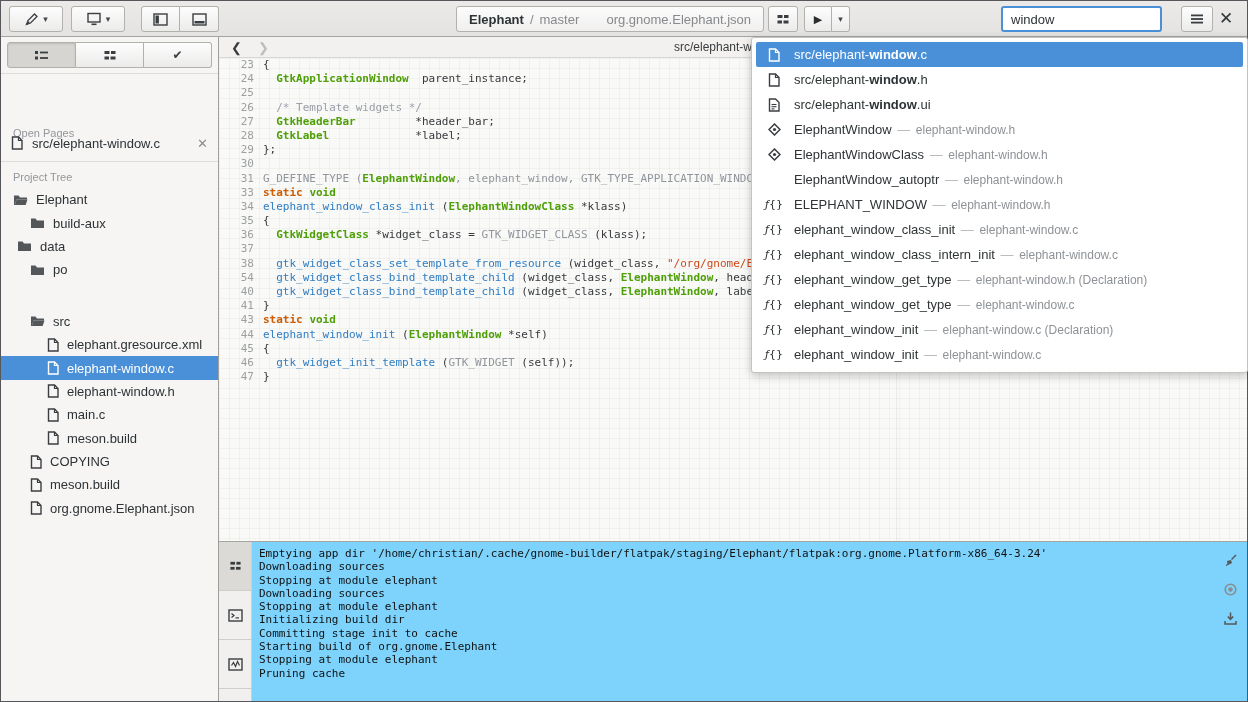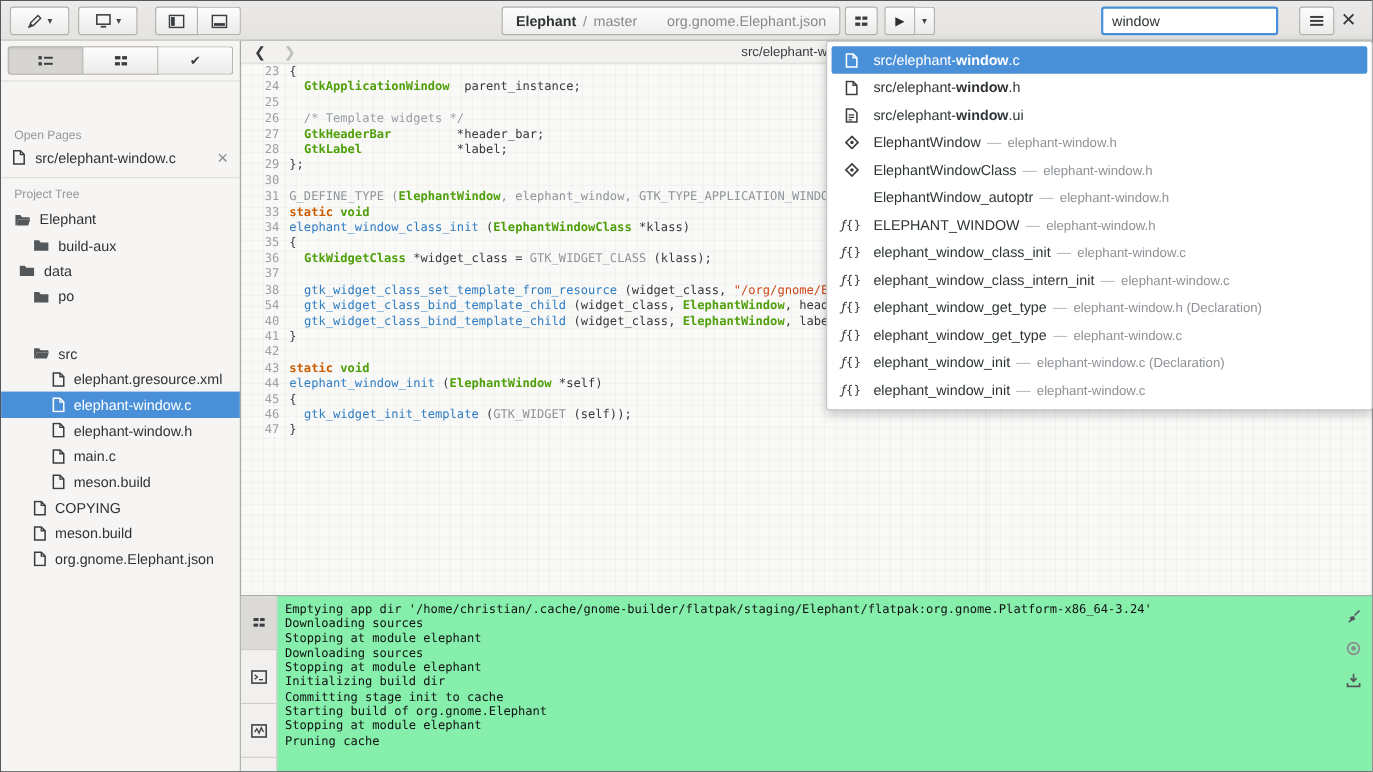--- a/index.html
+++ b/index.html
@@ -89,21 +89,21 @@
              font-size:13px; color:#2e3436; }
   .pop-row .pic { width:16px; flex:none; display:flex; justify-content:center; }
   .pop-row.selected { background:#4a90d9; color:#fff; }
   .pop-row.selected svg path, .pop-row.selected svg line { stroke:#fff; }
   .pop-row b { font-weight:bold; }
   .pop-row .dash { color:#b2b5b7; margin:0 2px; }
   .pop-row .loc { color:#8e9296; font-size:12px; }
   .fglyph { font-size:11px; color:#2e3436; font-family:"DejaVu Sans",sans-serif; }
 
   
-  .bottom-panel { position:absolute; left:218px; top:540px; right:0; bottom:0; background:#86efac;
+  .bottom-panel { position:absolute; left:218px; top:540px; right:0; bottom:0; background:#7dd3fc;
                   border-top:1px solid #a5a5a2; }
   .panel-tabs { position:absolute; left:0; top:0; width:33px; bottom:0; background:#f1f0ef;
                 border-right:1px solid #cfcecb; }
   .ptab { height:49px; display:flex; align-items:center; justify-content:center;
           border-bottom:1px solid #cfcecb; }
   .ptab.active { background:#dbdad7; }
   .log { position:absolute; left:40px; top:5px; right:40px; bottom:0;
          font-family:"DejaVu Sans Mono","Liberation Mono",monospace; font-size:11px;
          line-height:13.3px; color:#111; }
   .panel-actions { position:absolute; right:4px; top:10px; width:26px; display:flex;
@@ -213,21 +213,21 @@
               <rect x="7.5" y="7.5" width="5" height="3" fill="#3b3e41"></rect>
             </svg>
         </span>
       </div>
       <div class="tgl">
         <span class="icn" style="font-size:12px;color:#3b3e41;">✔</span>
       </div>
     </div>
     <div class="side-sep-row"></div>
 
-    <div class="section-label" style="top:80px;">Open Pages</div>
+    <div class="section-label" style="top:90px;">Open Pages</div>
     <div class="open-page-row">
       <span class="icn">
         <svg width="12" height="14" viewBox="0 0 12 14">
             <path d="M1.5 1h6l3.5 3.5V13h-9.5z" fill="none" stroke="#3b3e41" stroke-width="1.4"></path>
             <path d="M7.5 1v3.5H11" fill="none" stroke="#3b3e41" stroke-width="1.2"></path>
           </svg>
       </span>
       <span>src/elephant-window.c</span>
       <span class="close-x">✕</span>
     </div>
@@ -426,24 +426,20 @@
           <span class="ln">54</span>
           <span class="code-text"><span class="sp">  </span><span class="sf">gtk_widget_class_bind_template_child</span><span class="sp"> (widget_class, </span><span class="st">ElephantWindow</span><span class="sp">, header_bar);</span></span>
         </div>
         <div class="code-line">
           <span class="ln">40</span>
           <span class="code-text"><span class="sp">  </span><span class="sf">gtk_widget_class_bind_template_child</span><span class="sp"> (widget_class, </span><span class="st">ElephantWindow</span><span class="sp">, label);</span></span>
         </div>
         <div class="code-line">
           <span class="ln">41</span>
           <span class="code-text"><span class="sp">}</span></span>
-        </div>
-        <div class="code-line">
-          <span class="ln">42</span>
-          <span class="code-text"></span>
         </div>
         <div class="code-line">
           <span class="ln">43</span>
           <span class="code-text"><span class="sk">static</span><span class="sp"> </span><span class="st">void</span></span>
         </div>
         <div class="code-line">
           <span class="ln">44</span>
           <span class="code-text"><span class="sf">elephant_window_init</span><span class="sp"> (</span><span class="st">ElephantWindow</span><span class="sp"> *self)</span></span>
         </div>
         <div class="code-line">

